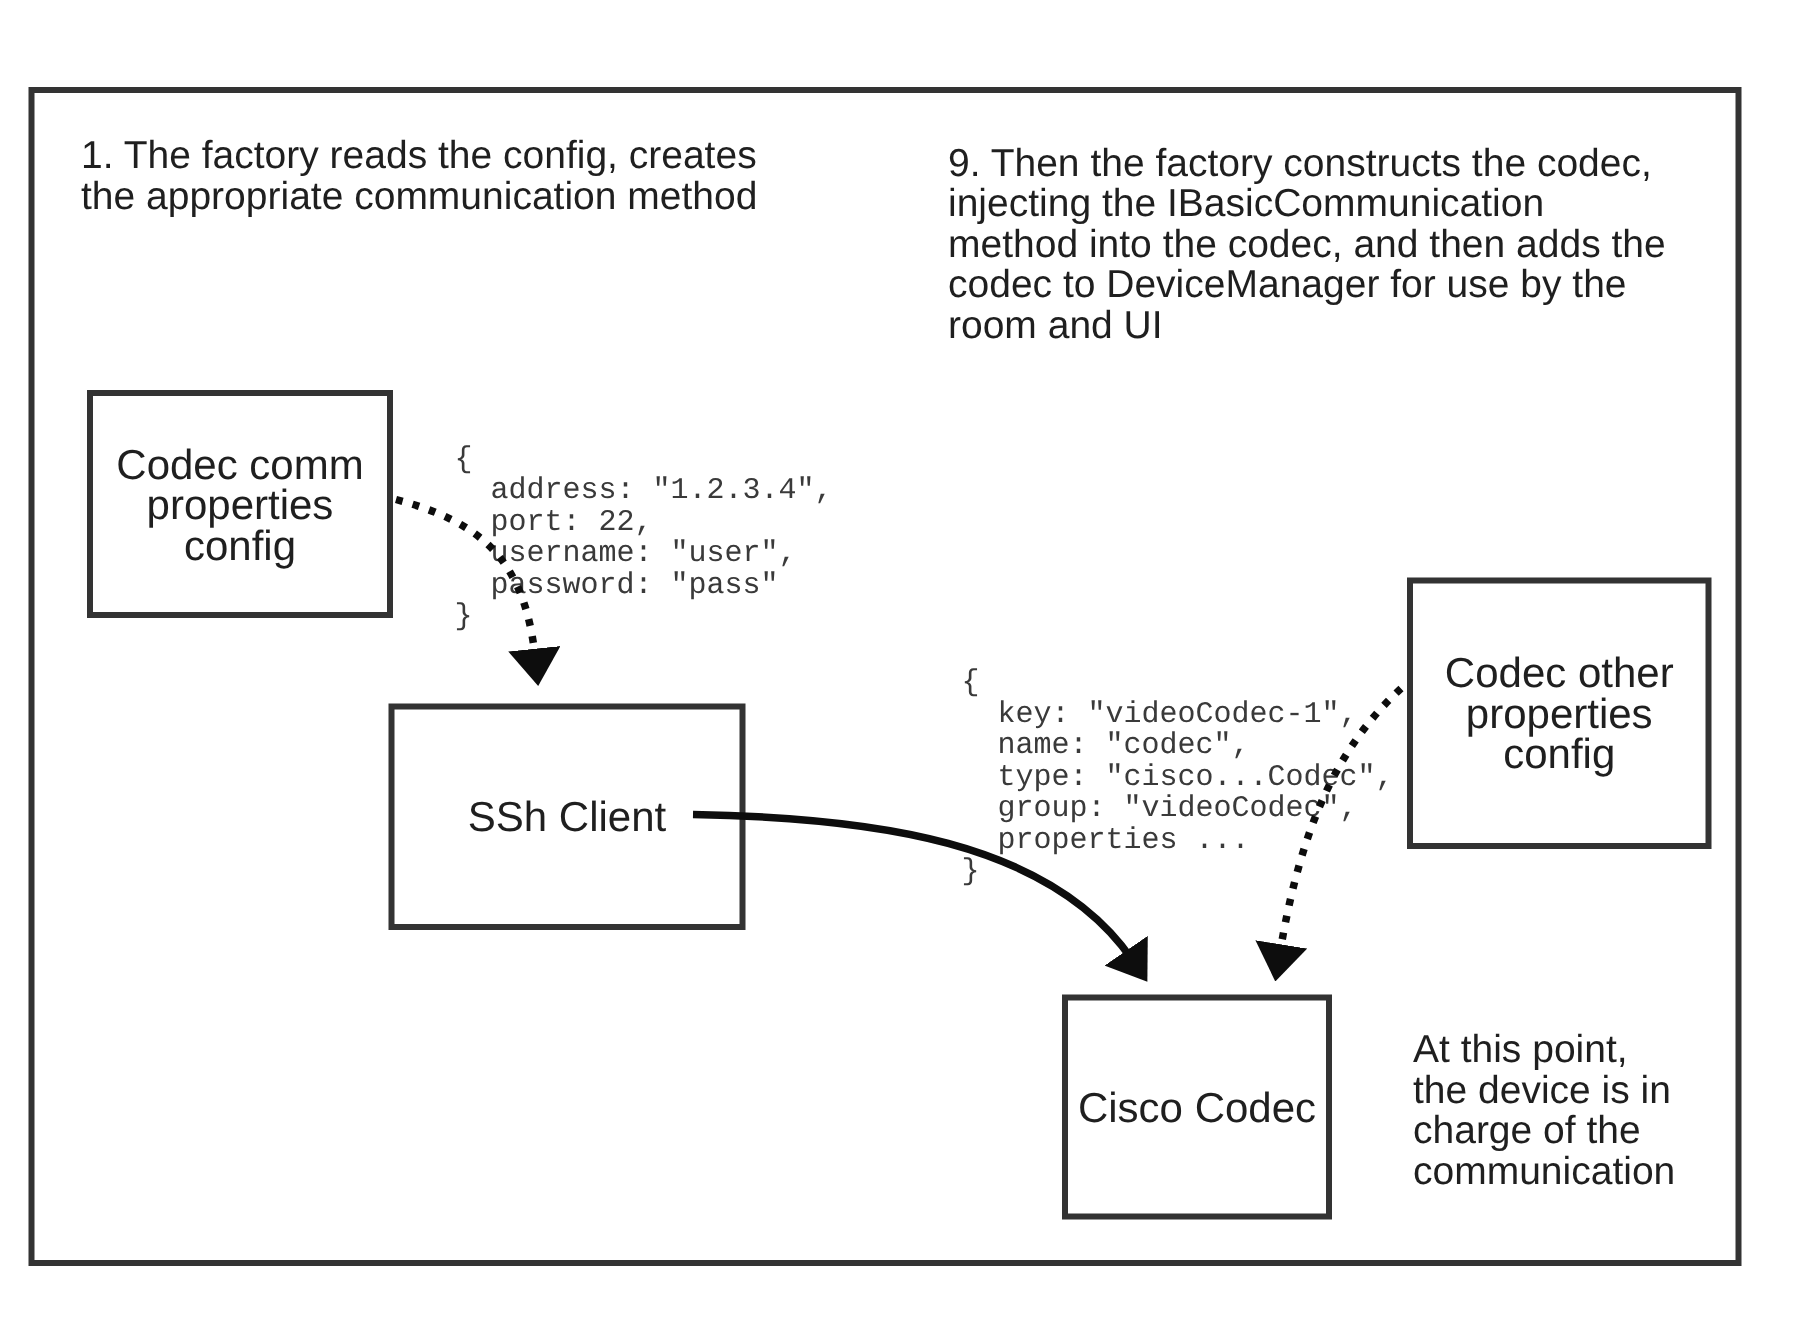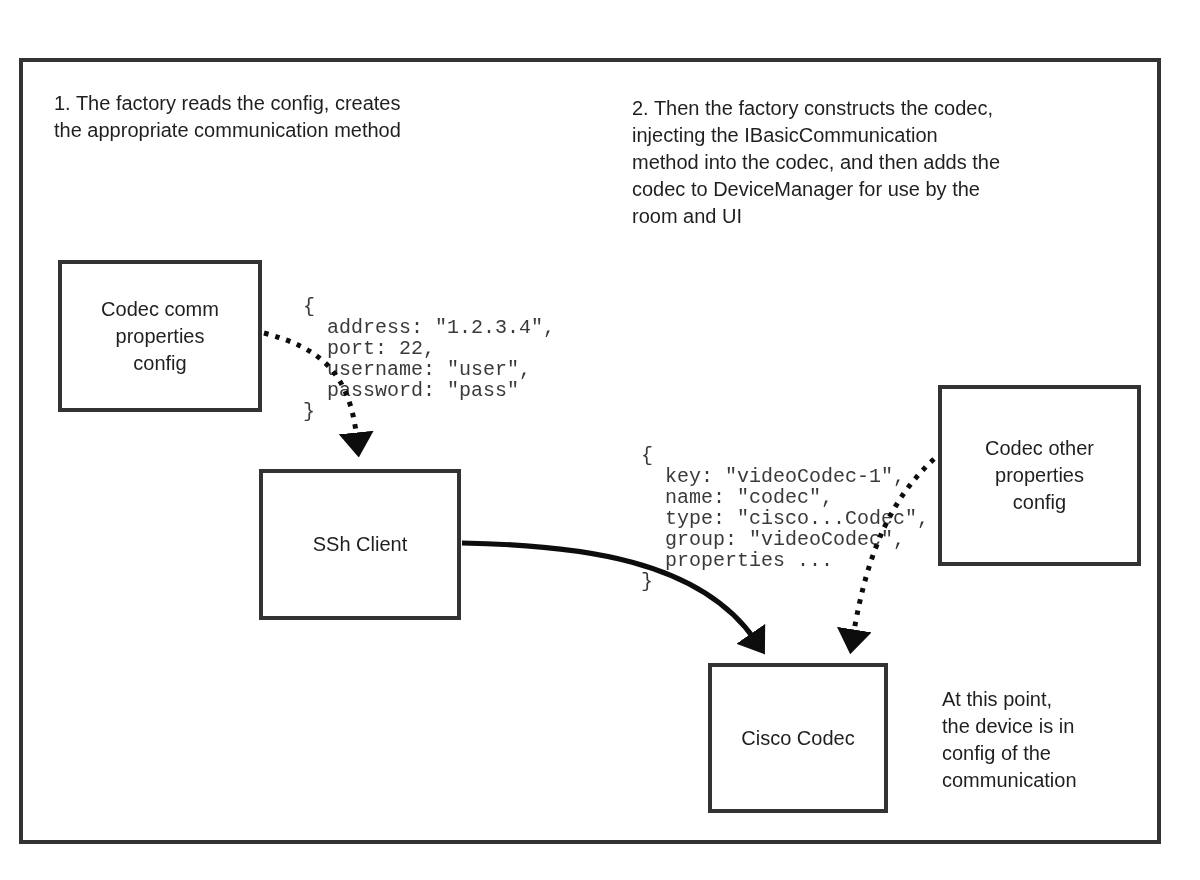--- a/index.html
+++ b/index.html
@@ -22,32 +22,32 @@
   }
   .node {
     position: absolute;
     border: 4px solid #333333;
     background: #ffffff;
     box-sizing: border-box;
     display: flex;
     align-items: center;
     justify-content: center;
     text-align: center;
-    font-size: 20px;
+    font-size: 28px;
     line-height: 27px;
     white-space: pre-line;
     z-index: 2;
   }
   .node-codec-comm  { left: 58px;  top: 260px; width: 204px; height: 152px; }
-  .node-ssh-client  { left: 259px; top: 469px; width: 202px; height: 151px; }
+  .node-ssh-client  { left: 259px; top: 469px; width: 238px; height: 151px; }
   .node-codec-other { left: 938px; top: 385px; width: 203px; height: 181px; }
   .node-cisco-codec { left: 708px; top: 663px; width: 180px; height: 150px; }
   .note {
     position: absolute;
-    font-size: 20px;
+    font-size: 26px;
     line-height: 27px;
     white-space: pre-line;
     z-index: 1;
   }
   .note-step1 { left: 54px;  top: 90px; width: 480px; }
   .note-step2 { left: 632px; top: 95px; width: 500px; }
   .note-final { left: 942px; top: 686px; width: 210px; }
   .code {
     position: absolute;
     margin: 0;
@@ -71,21 +71,21 @@
 </head>
 <body>
 
 <div class="canvas">
 
   <div class="frame"></div>
 
   <div class="note note-step1">1. The factory reads the config, creates
 the appropriate communication method</div>
 
-  <div class="note note-step2">2. Then the factory constructs the codec,
+  <div class="note note-step2">9. Then the factory constructs the codec,
 injecting the IBasicCommunication
 method into the codec, and then adds the
 codec to DeviceManager for use by the
 room and UI</div>
 
   <div class="node node-codec-comm">Codec comm
 properties
 config</div>
 
   <pre class="code code-comm">{
@@ -106,21 +106,21 @@
 }</pre>
 
   <div class="node node-codec-other">Codec other
 properties
 config</div>
 
   <div class="node node-cisco-codec">Cisco Codec</div>
 
   <div class="note note-final">At this point,
 the device is in
-config of the
+charge of the
 communication</div>
 
   <svg class="arrows" viewBox="0 0 1200 880" xmlns="http://www.w3.org/2000/svg">
     <defs>
       <marker id="arrowhead" markerWidth="5" markerHeight="7" refX="1.5" refY="3.5" orient="auto" markerUnits="strokeWidth">
         <path d="M0,0 L5,3.5 L0,7 Z" fill="#0d0d0d"></path>
       </marker>
     </defs>
 
     <path d="M 264,333 C 320,348 350,372 357,440" fill="none" stroke="#0d0d0d" stroke-width="5" stroke-dasharray="4.5 7" stroke-linecap="butt" marker-end="url(#arrowhead)"></path>

